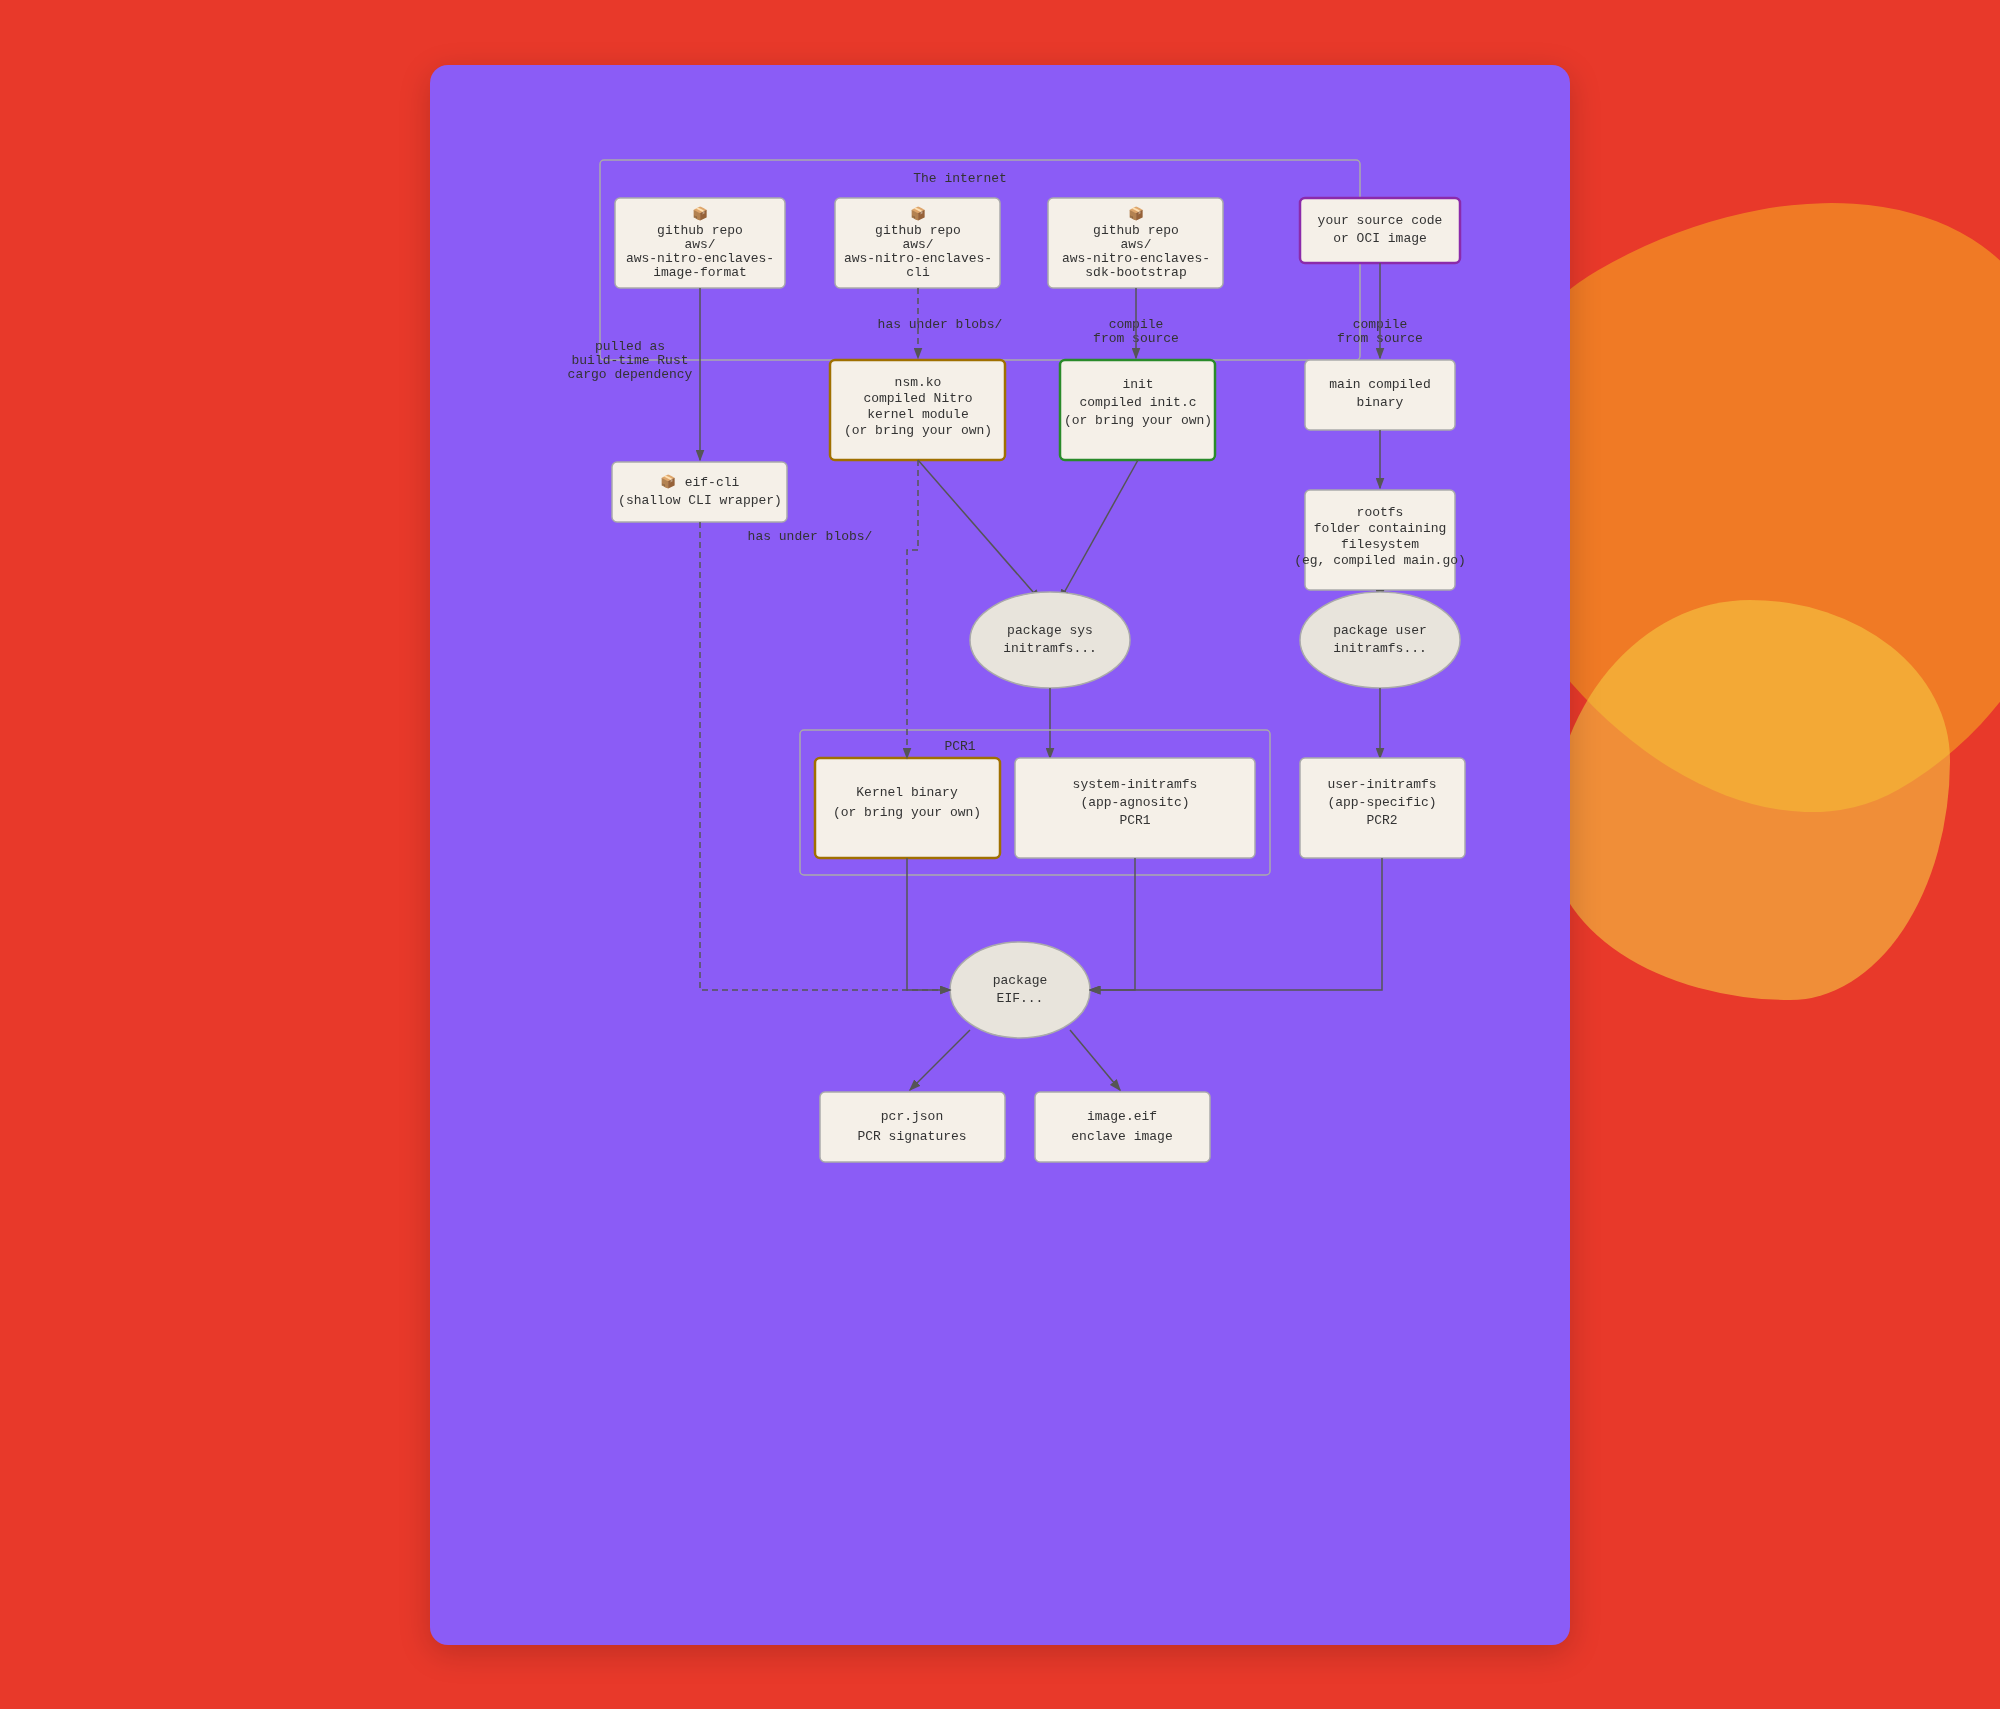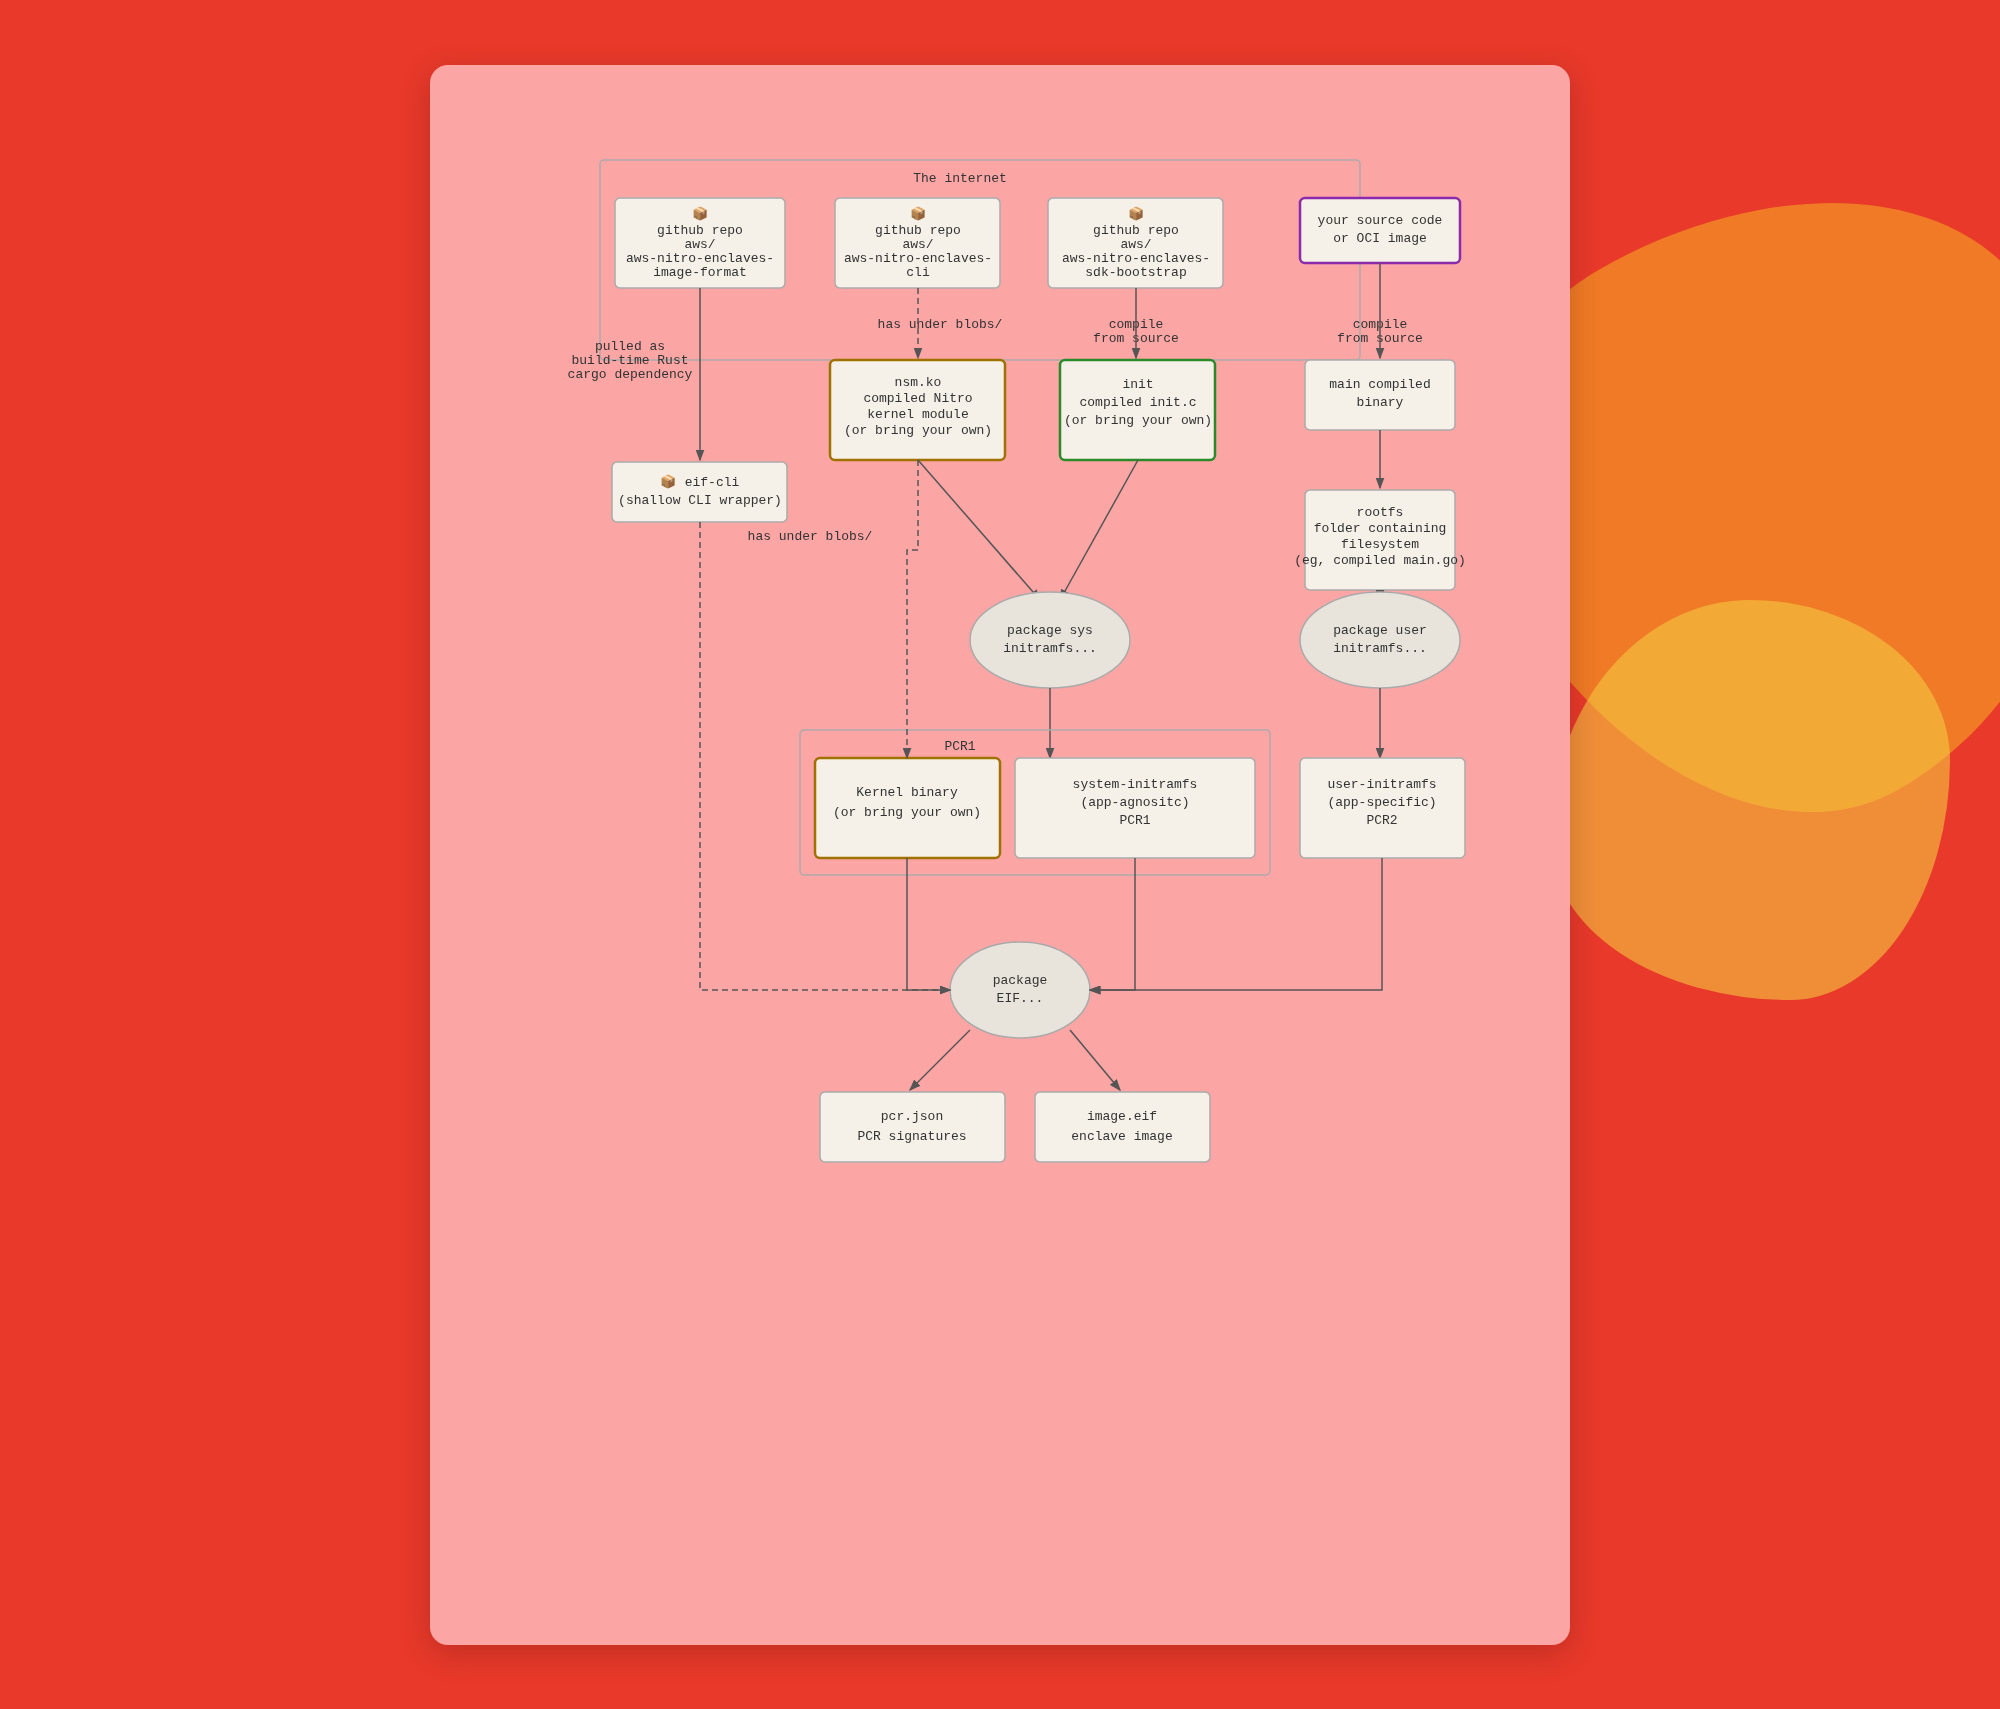--- a/index.html
+++ b/index.html
@@ -31,21 +31,21 @@
       border-radius: 40% 60% 60% 40% / 40% 40% 60% 60%;
     }
     body::after {
       width: 400px; height: 400px;
       background: #f5c842;
       right: 50px; top: 600px;
       border-radius: 50% 50% 40% 60% / 60% 40% 60% 40%;
     }
 
     .card {
-      background: #fca5a5;
+      background: #8b5cf6;
       border-radius: 18px;
       padding: 30px;
       width: 1140px;
       min-height: 1580px;
       box-shadow: 0 8px 32px rgba(0,0,0,0.18);
       position: relative;
       z-index: 10;
     }
 
     .diagram-container {

